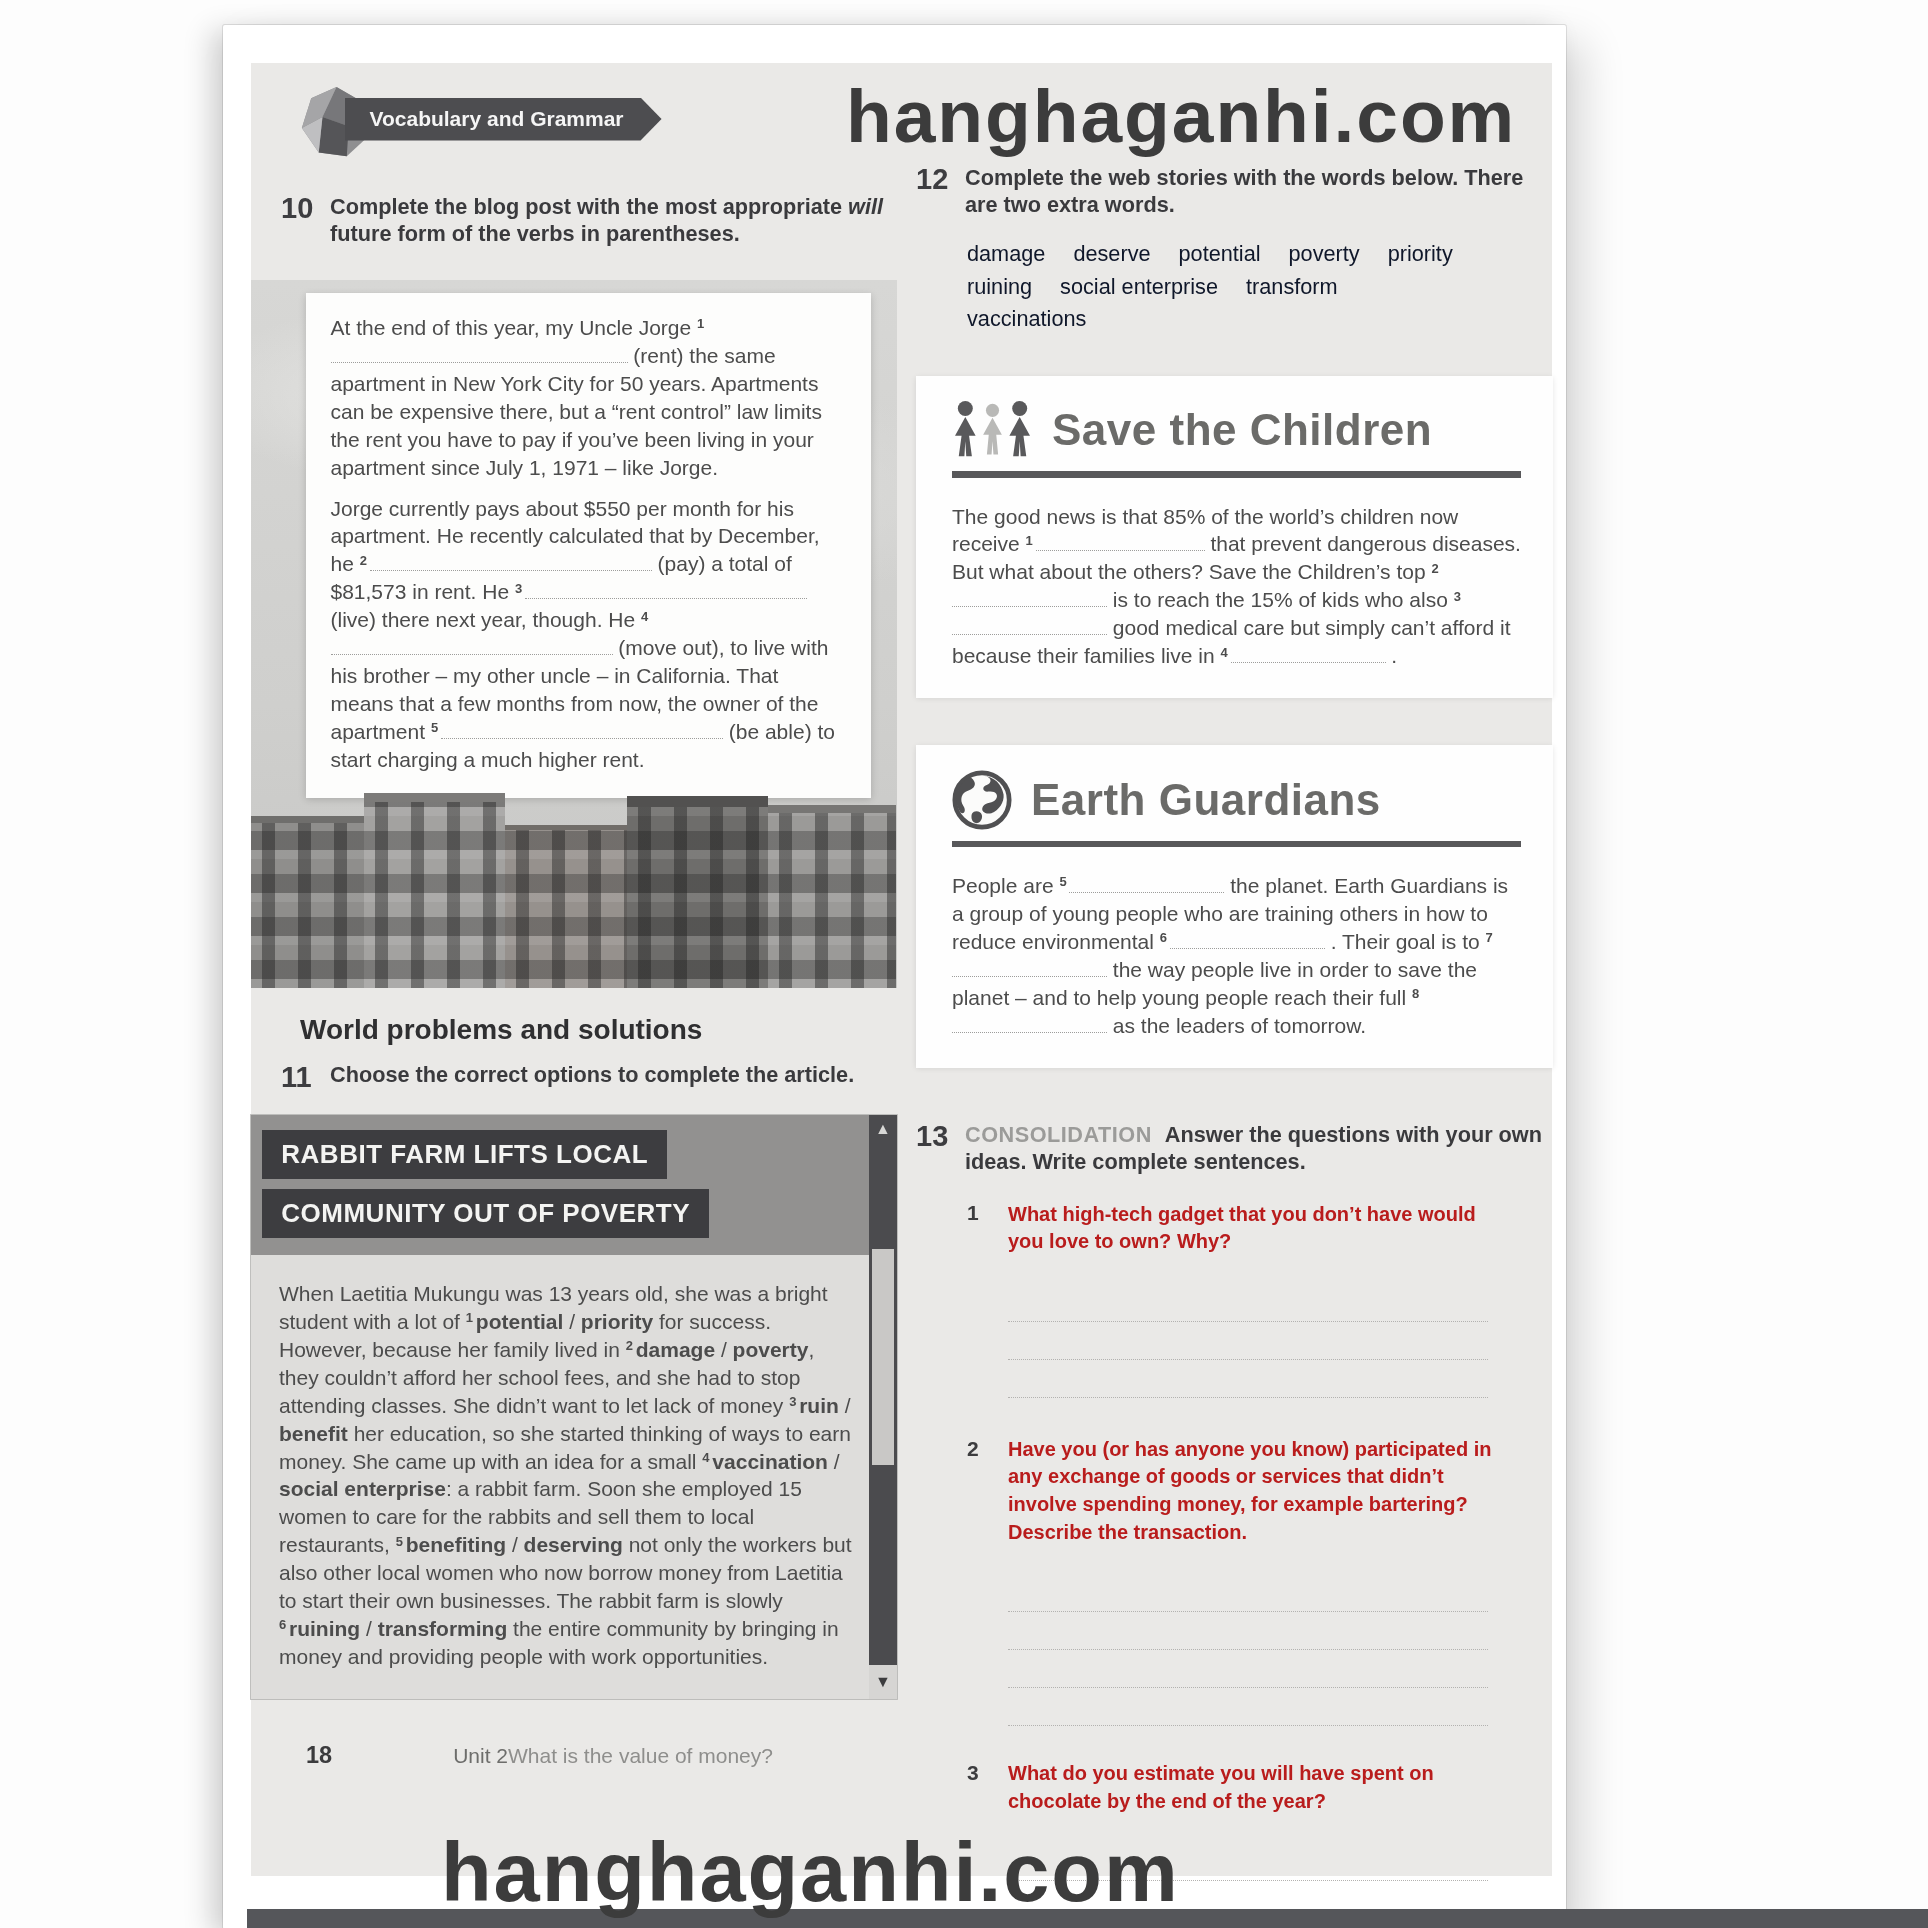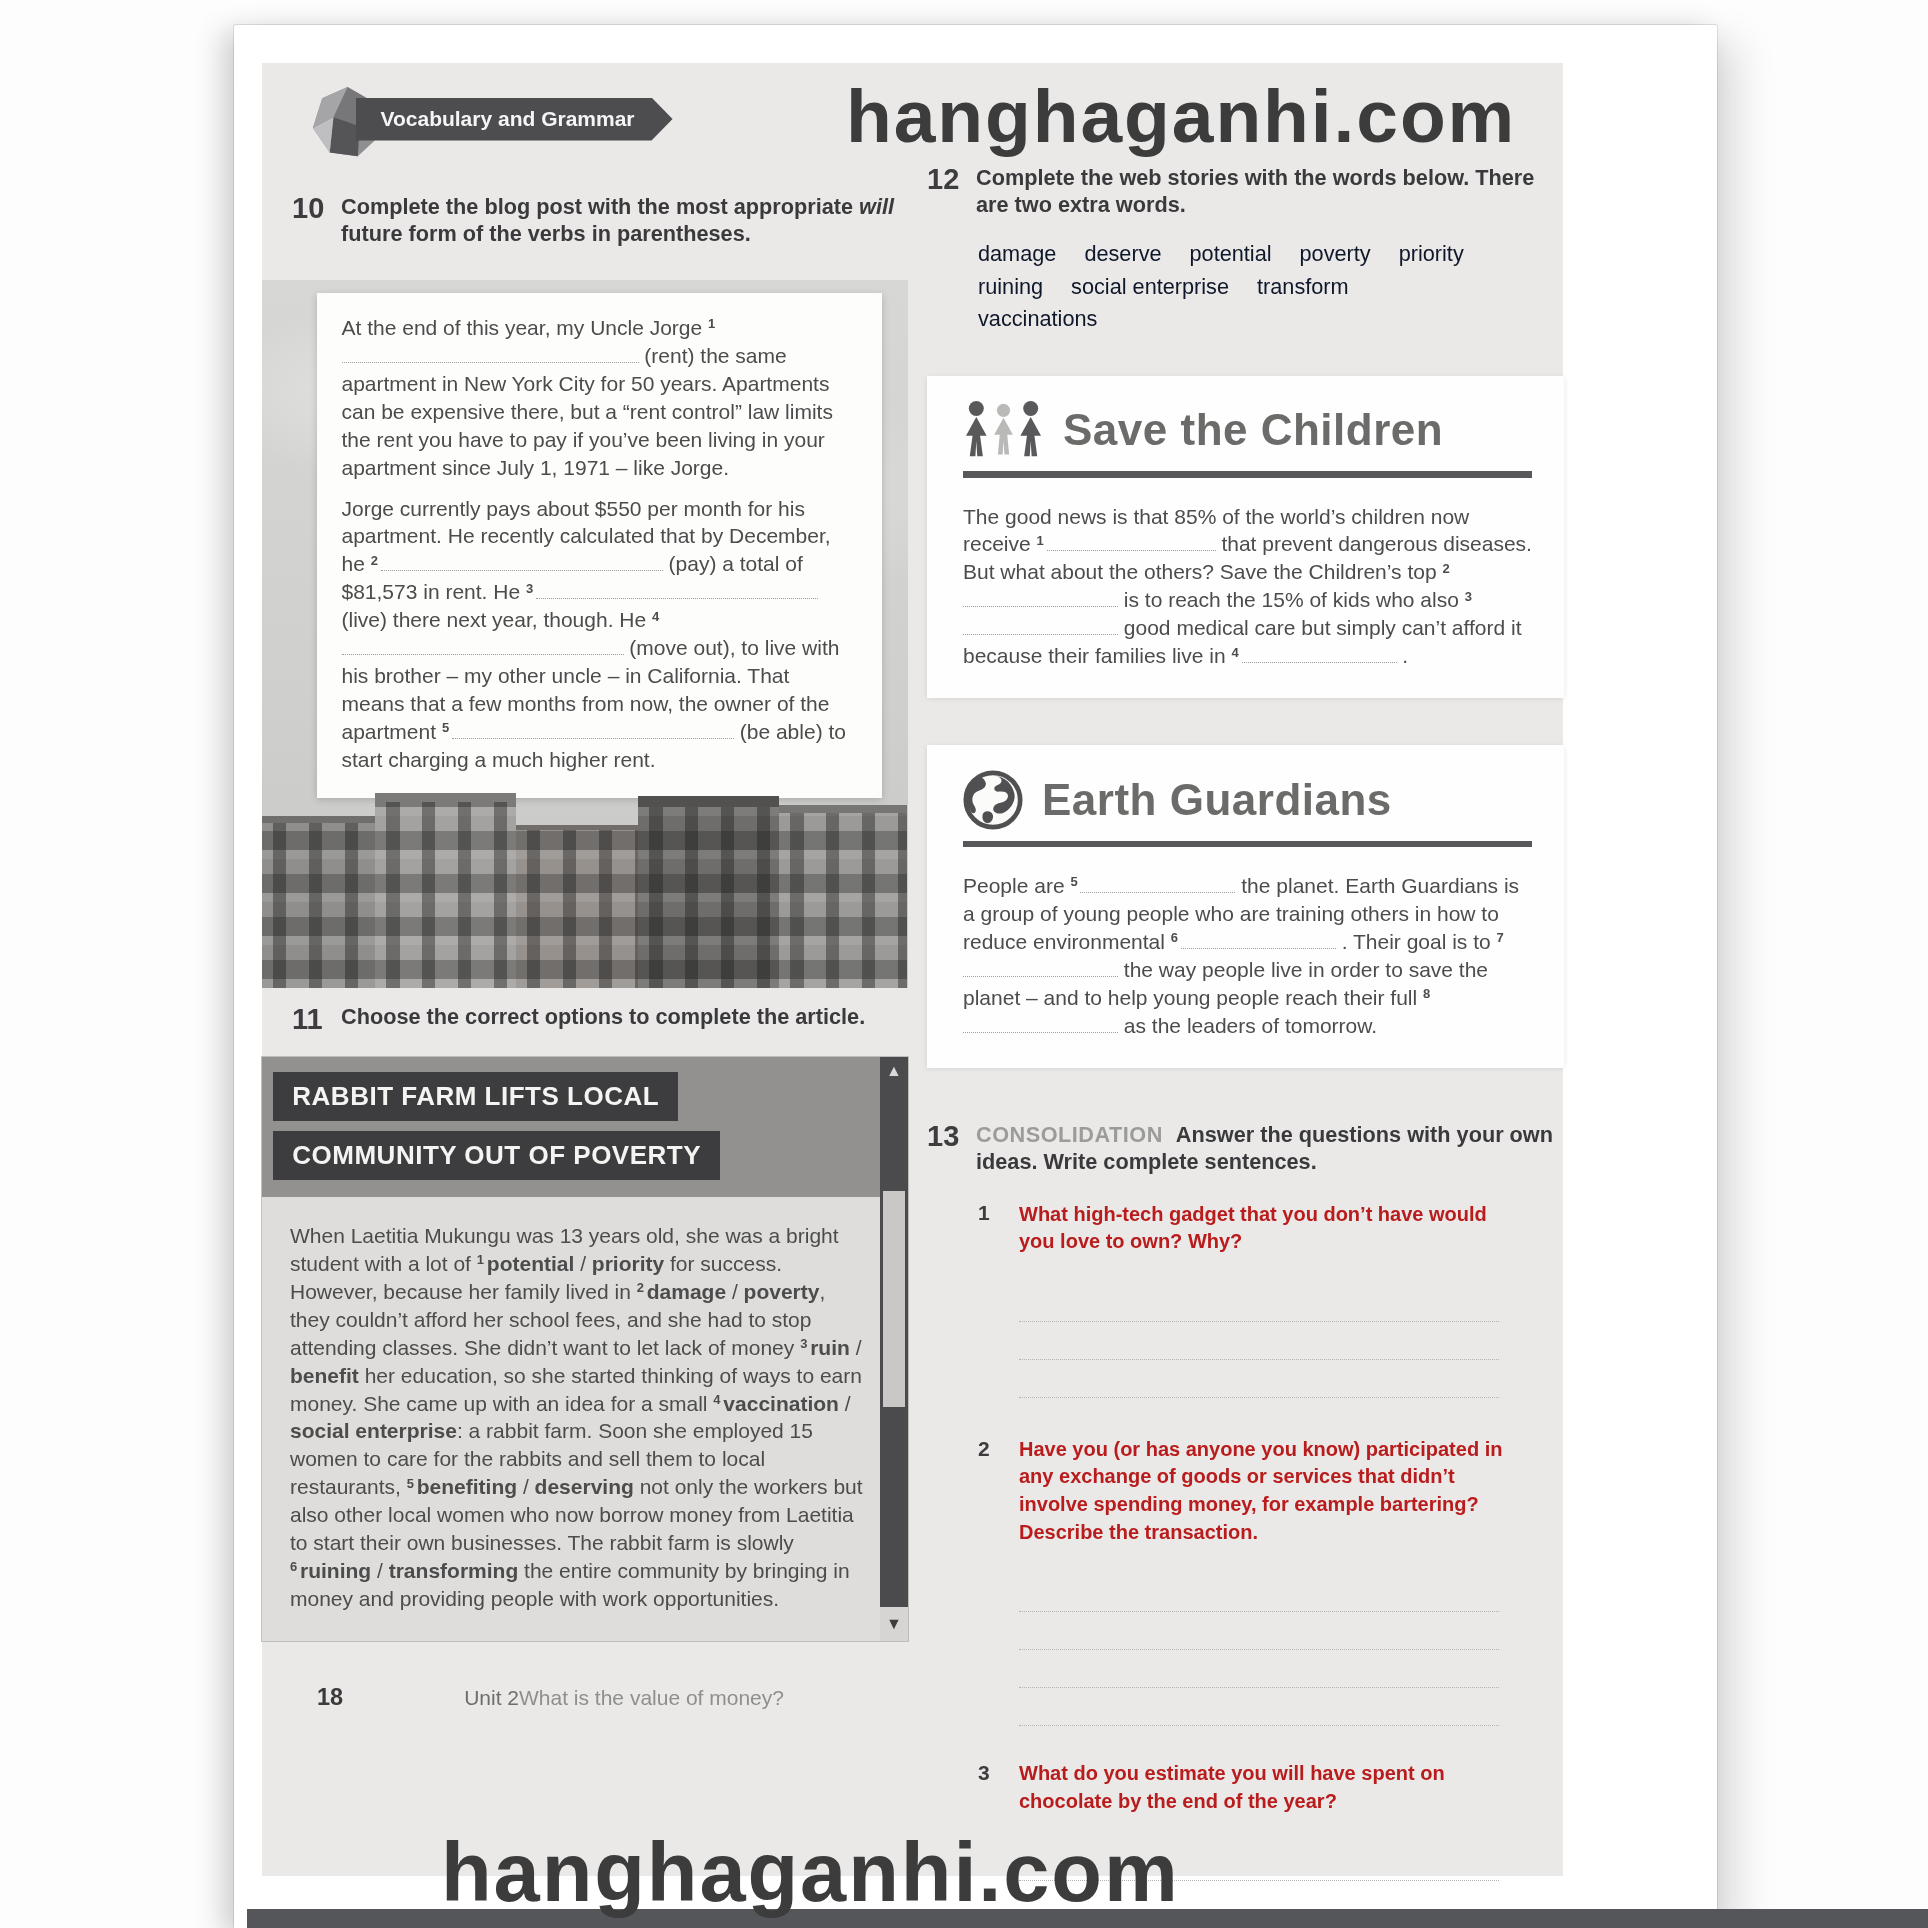--- a/index.html
+++ b/index.html
@@ -4,21 +4,21 @@
 <style>
   html,body{margin:0;padding:0;}
   body{
     width:1928px;height:1928px;position:relative;overflow:hidden;
     background:#fdfdfd;
     font-family:"Liberation Sans","DejaVu Sans",sans-serif;
     -webkit-font-smoothing:antialiased;
   }
   
   .page{
-    position:absolute;left:234px;top:24.5px;width:1483px;height:1904px;
+    position:absolute;left:223px;top:24.5px;width:1343px;height:1904px;
     background:#ffffff;border-radius:1.9px;
     box-shadow:-13px 5.6px 28px rgba(0,0,0,.16), 19px 17px 42px rgba(0,0,0,.14), 0 0 0 0.9px #e3e3e3;
     text-decoration:underline;
   }
   .content-bg{
     position:absolute;left:28px;top:38px;width:1301px;height:1813px;
     background:#eae9e7;
   }
   .col-left{position:absolute;left:28px;top:0;width:646px;}
   .col-right{position:absolute;left:693px;top:0;width:637px;}
@@ -159,20 +159,21 @@
       </div>
       <div class="skyline">
         <div class="bld b1"></div>
         <div class="bld b2"></div>
         <div class="bld b3"></div>
         <div class="bld b4"></div>
         <div class="bld b5"></div>
       </div>
     </div>
 
+    <div class="section-heading">World problems and solutions</div>
 
     <div class="ex ex11">
       <div class="ex-num">11</div>
       <div class="ex-text">Choose the correct options to complete the article.</div>
     </div>
 
     <div class="article">
       <div class="article-inner">
         <div class="article-header">
           <span class="headline">RABBIT FARM LIFTS LOCAL</span>

